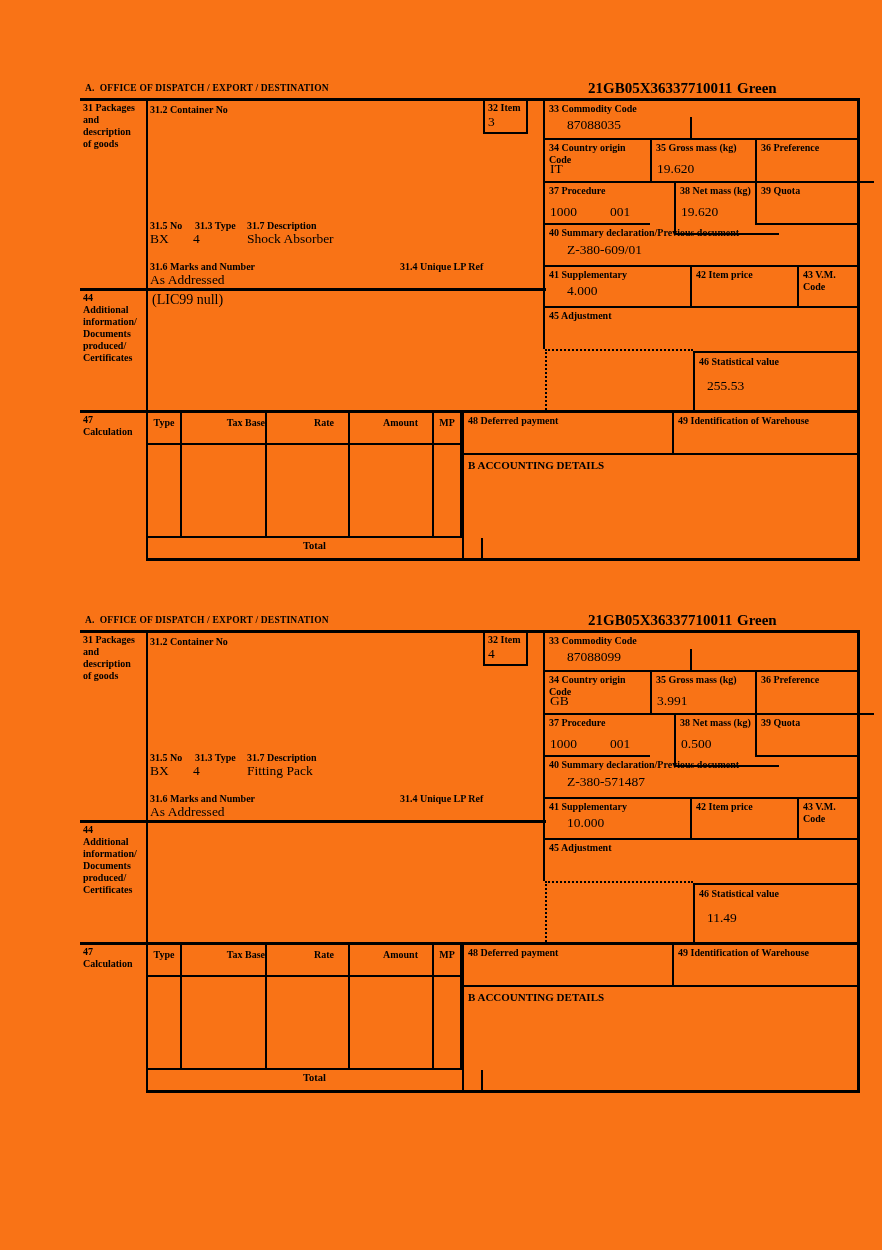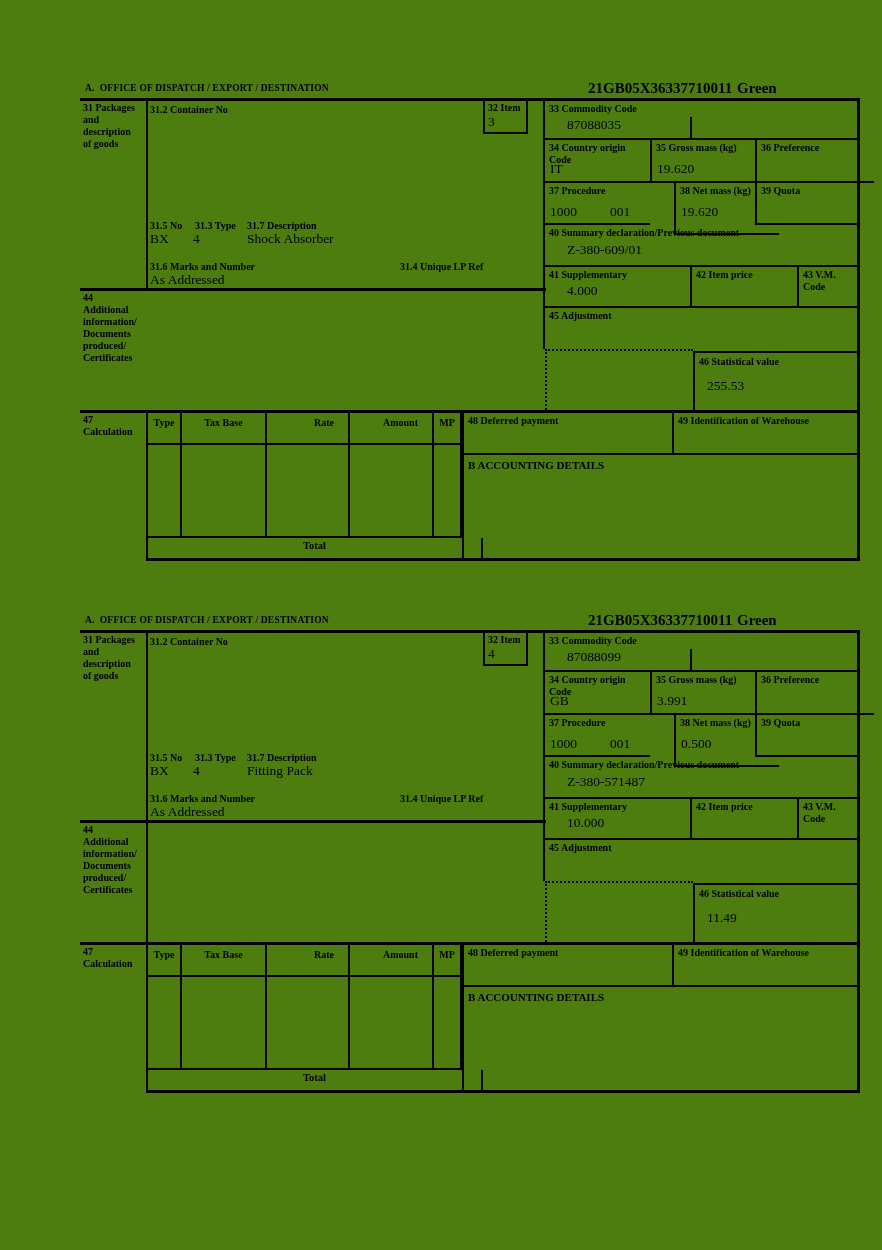--- a/index.html
+++ b/index.html
@@ -1,17 +1,17 @@
 <!DOCTYPE html>
 <html><head>
 <meta charset="utf-8">
 <style>
   html,body { margin:0; padding:0; background:#fff; }
   #page {
-    position:relative; width:882px; height:1250px; background:#4d7c0f;
+    position:relative; width:882px; height:1250px; background:#f97316;
     font-family:"Liberation Serif","DejaVu Serif",serif; color:#000; overflow:hidden;
   }
   .section { position:absolute; left:80px; width:783px; height:481px; }
   .abs { position:absolute; box-sizing:border-box; }
   .lbl { font-size:10px; font-weight:bold; line-height:12px; display:block; }
   .pre { white-space:pre-line; }
   .prews { white-space:pre; }
   .val { font-size:13.5px; line-height:15px; display:block; }
 
   
@@ -76,21 +76,21 @@
 
   
   .b44c { left:66px; top:211px; width:397px; height:119px; border-left:2px solid #000; }
   .b44c .val { margin:1px 0 0 4px; font-size:14px; }
 
   
   .chead, .cbody { border-left:2px solid #000; border-bottom:2px solid #000; font-size:10px; font-weight:bold; }
   .chead { top:333px; height:32px; padding-top:4px; }
   .cbody { top:357px; height:101px; }
   .c1 { left:66px;  width:34px; text-align:center; }
-  .c2 { left:100px; width:85px; text-align:center; }
+  .c2 { left:100px; width:85px; text-align:right; }
   .c3 { left:185px; width:83px; text-align:right; padding-right:14px; }
   .c4 { left:268px; width:84px; text-align:right; padding-right:14px; }
   .c5 { left:352px; width:30px; text-align:center; border-right:2px solid #000; }
   .trow { left:66px; top:458px; width:337px; height:23px; border-left:2px solid #000;
           border-right:2px solid #000; border-bottom:3px solid #000;
           font-size:10.5px; font-weight:bold; text-align:center; padding-top:2px; }
 
   
   .b48 { left:382px; top:333px; width:210px; height:42px; border-left:2px solid #000; border-bottom:2px solid #000; }
   .b49 { left:592px; top:333px; width:188px; height:42px; border-left:2px solid #000; border-bottom:2px solid #000; }
@@ -187,20 +187,23 @@
     </div>
     <div class="abs b45">
       <span class="lbl">45 Adjustment</span>
     </div>
     <div class="abs b-dotted"></div>
     <div class="abs b46">
       <span class="lbl">46 Statistical value</span>
       <span class="val">255.53</span>
     </div>
 
+    <div class="abs b44c">
+      <span class="val">(LIC99 null)</span>
+    </div>
 
     <div class="abs chead c1">Type</div>
     <div class="abs chead c2">Tax Base</div>
     <div class="abs chead c3">Rate</div>
     <div class="abs chead c4">Amount</div>
     <div class="abs chead c5">MP</div>
     <div class="abs cbody c1"></div>
     <div class="abs cbody c2"></div>
     <div class="abs cbody c3"></div>
     <div class="abs cbody c4"></div>

